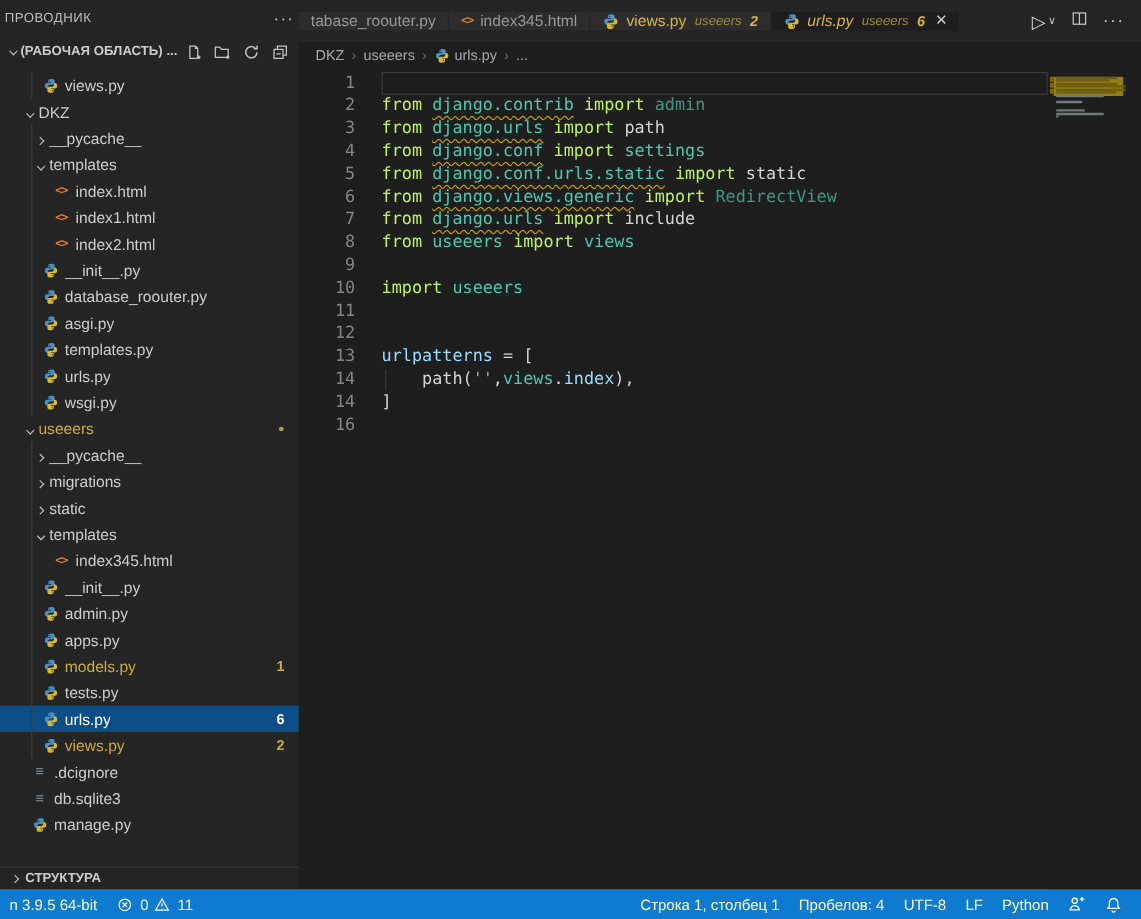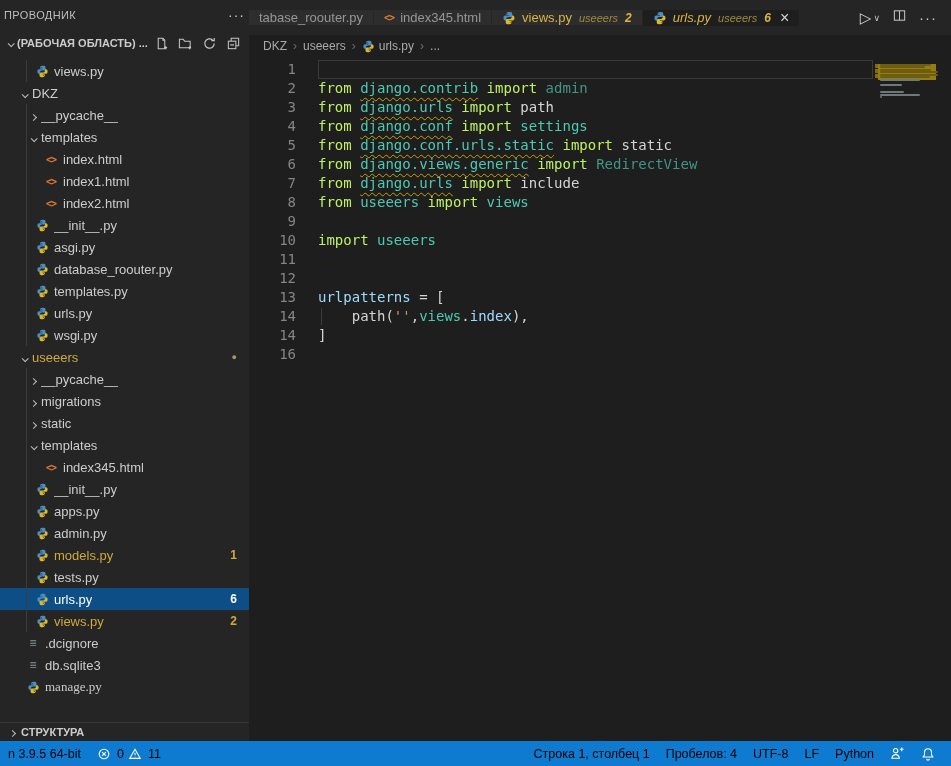--- a/index.html
+++ b/index.html
@@ -74,21 +74,21 @@
   .sq { text-decoration:underline wavy #c8a000 1px; text-underline-offset:4px; }
   .iguide-code { position:absolute; left:3px; top:1px; bottom:1px; width:1px; background:#3c3c3c; }
 
   
   .minimap { width:76px; flex-shrink:0; position:relative; background:#1e1e1e; cursor:pointer; }
   .mm-bar { position:absolute; height:2px; border-radius:1px; }
   .mm-warnblock { position:absolute; background:#a08812; opacity:.9; }
   .mm-tick { position:absolute; left:0; width:3px; height:2px; background:#8a6d00; }
 
   
-  .statusbar { height:25px; background:#0e7ad0; color:#000000; display:flex; align-items:center; font-size:12.5px; flex-shrink:0; padding:0 8px 0 0; }
+  .statusbar { height:25px; background:#0e7ad0; color:#fef9c3; display:flex; align-items:center; font-size:12.5px; flex-shrink:0; padding:0 8px 0 0; }
   .sb-left, .sb-right { display:flex; align-items:center; height:100%; }
   .sb-right { margin-left:auto; }
   .sb-item { display:flex; align-items:center; gap:4px; padding:0 8px; height:100%; cursor:pointer; white-space:nowrap; }
   .sb-item svg { display:block; }
   .sb-num { margin-left:2px; }
 </style>
 </head>
 <body>
 
 <div class="app">
@@ -188,31 +188,31 @@
             <span class="lbl">__init__.py</span>
           </div>
           <div class="trow" style="padding-left: 35px;">
             <span class="iguide"></span>
             <span class="ico">
               <svg width="13" height="13" viewBox="0 0 16 16">
                 <path fill="#4a8fc4" d="M7.9 1c-2.1 0-2.7 1-2.7 2v1.6h2.9v.6H3.7C2.6 5.2 1.7 6.1 1.7 8s.9 2.9 2 2.9h1.2V9.2c0-1.2 1-2.3 2.3-2.3h2.7c1 0 1.8-.8 1.8-1.8V3c0-1-.8-2-2.1-2H7.9zM6.6 2.6a.55.55 0 1 1 0 1.1.55.55 0 0 1 0-1.1z"></path>
                 <path fill="#d8b830" d="M8.1 15c2.1 0 2.7-1 2.7-2v-1.6H7.9v-.6h4.4c1.1 0 2-.9 2-2.8s-.9-2.9-2-2.9h-1.2v1.7c0 1.2-1 2.3-2.3 2.3H6.1c-1 0-1.8.8-1.8 1.8V13c0 1 .8 2 2.1 2h1.7zm1.3-1.6a.55.55 0 1 1 0-1.1.55.55 0 0 1 0 1.1z"></path>
               </svg>
             </span>
+            <span class="lbl">database_roouter.py</span>
+          </div>
+          <div class="trow" style="padding-left: 35px;">
+            <span class="iguide"></span>
+            <span class="ico">
+              <svg width="13" height="13" viewBox="0 0 16 16">
+                <path fill="#4a8fc4" d="M7.9 1c-2.1 0-2.7 1-2.7 2v1.6h2.9v.6H3.7C2.6 5.2 1.7 6.1 1.7 8s.9 2.9 2 2.9h1.2V9.2c0-1.2 1-2.3 2.3-2.3h2.7c1 0 1.8-.8 1.8-1.8V3c0-1-.8-2-2.1-2H7.9zM6.6 2.6a.55.55 0 1 1 0 1.1.55.55 0 0 1 0-1.1z"></path>
+                <path fill="#d8b830" d="M8.1 15c2.1 0 2.7-1 2.7-2v-1.6H7.9v-.6h4.4c1.1 0 2-.9 2-2.8s-.9-2.9-2-2.9h-1.2v1.7c0 1.2-1 2.3-2.3 2.3H6.1c-1 0-1.8.8-1.8 1.8V13c0 1 .8 2 2.1 2h1.7zm1.3-1.6a.55.55 0 1 1 0-1.1.55.55 0 0 1 0 1.1z"></path>
+              </svg>
+            </span>
             <span class="lbl">asgi.py</span>
-          </div>
-          <div class="trow" style="padding-left: 35px;">
-            <span class="iguide"></span>
-            <span class="ico">
-              <svg width="13" height="13" viewBox="0 0 16 16">
-                <path fill="#4a8fc4" d="M7.9 1c-2.1 0-2.7 1-2.7 2v1.6h2.9v.6H3.7C2.6 5.2 1.7 6.1 1.7 8s.9 2.9 2 2.9h1.2V9.2c0-1.2 1-2.3 2.3-2.3h2.7c1 0 1.8-.8 1.8-1.8V3c0-1-.8-2-2.1-2H7.9zM6.6 2.6a.55.55 0 1 1 0 1.1.55.55 0 0 1 0-1.1z"></path>
-                <path fill="#d8b830" d="M8.1 15c2.1 0 2.7-1 2.7-2v-1.6H7.9v-.6h4.4c1.1 0 2-.9 2-2.8s-.9-2.9-2-2.9h-1.2v1.7c0 1.2-1 2.3-2.3 2.3H6.1c-1 0-1.8.8-1.8 1.8V13c0 1 .8 2 2.1 2h1.7zm1.3-1.6a.55.55 0 1 1 0-1.1.55.55 0 0 1 0 1.1z"></path>
-              </svg>
-            </span>
-            <span class="lbl">database_roouter.py</span>
           </div>
           <div class="trow" style="padding-left: 35px;">
             <span class="iguide"></span>
             <span class="ico">
               <svg width="13" height="13" viewBox="0 0 16 16">
                 <path fill="#4a8fc4" d="M7.9 1c-2.1 0-2.7 1-2.7 2v1.6h2.9v.6H3.7C2.6 5.2 1.7 6.1 1.7 8s.9 2.9 2 2.9h1.2V9.2c0-1.2 1-2.3 2.3-2.3h2.7c1 0 1.8-.8 1.8-1.8V3c0-1-.8-2-2.1-2H7.9zM6.6 2.6a.55.55 0 1 1 0 1.1.55.55 0 0 1 0-1.1z"></path>
                 <path fill="#d8b830" d="M8.1 15c2.1 0 2.7-1 2.7-2v-1.6H7.9v-.6h4.4c1.1 0 2-.9 2-2.8s-.9-2.9-2-2.9h-1.2v1.7c0 1.2-1 2.3-2.3 2.3H6.1c-1 0-1.8.8-1.8 1.8V13c0 1 .8 2 2.1 2h1.7zm1.3-1.6a.55.55 0 1 1 0-1.1.55.55 0 0 1 0 1.1z"></path>
               </svg>
             </span>
             <span class="lbl">templates.py</span>
@@ -280,31 +280,31 @@
             <span class="lbl">__init__.py</span>
           </div>
           <div class="trow" style="padding-left: 35px;">
             <span class="iguide"></span>
             <span class="ico">
               <svg width="13" height="13" viewBox="0 0 16 16">
                 <path fill="#4a8fc4" d="M7.9 1c-2.1 0-2.7 1-2.7 2v1.6h2.9v.6H3.7C2.6 5.2 1.7 6.1 1.7 8s.9 2.9 2 2.9h1.2V9.2c0-1.2 1-2.3 2.3-2.3h2.7c1 0 1.8-.8 1.8-1.8V3c0-1-.8-2-2.1-2H7.9zM6.6 2.6a.55.55 0 1 1 0 1.1.55.55 0 0 1 0-1.1z"></path>
                 <path fill="#d8b830" d="M8.1 15c2.1 0 2.7-1 2.7-2v-1.6H7.9v-.6h4.4c1.1 0 2-.9 2-2.8s-.9-2.9-2-2.9h-1.2v1.7c0 1.2-1 2.3-2.3 2.3H6.1c-1 0-1.8.8-1.8 1.8V13c0 1 .8 2 2.1 2h1.7zm1.3-1.6a.55.55 0 1 1 0-1.1.55.55 0 0 1 0 1.1z"></path>
               </svg>
             </span>
+            <span class="lbl">admin.py</span>
+          </div>
+          <div class="trow" style="padding-left: 35px;">
+            <span class="iguide"></span>
+            <span class="ico">
+              <svg width="13" height="13" viewBox="0 0 16 16">
+                <path fill="#4a8fc4" d="M7.9 1c-2.1 0-2.7 1-2.7 2v1.6h2.9v.6H3.7C2.6 5.2 1.7 6.1 1.7 8s.9 2.9 2 2.9h1.2V9.2c0-1.2 1-2.3 2.3-2.3h2.7c1 0 1.8-.8 1.8-1.8V3c0-1-.8-2-2.1-2H7.9zM6.6 2.6a.55.55 0 1 1 0 1.1.55.55 0 0 1 0-1.1z"></path>
+                <path fill="#d8b830" d="M8.1 15c2.1 0 2.7-1 2.7-2v-1.6H7.9v-.6h4.4c1.1 0 2-.9 2-2.8s-.9-2.9-2-2.9h-1.2v1.7c0 1.2-1 2.3-2.3 2.3H6.1c-1 0-1.8.8-1.8 1.8V13c0 1 .8 2 2.1 2h1.7zm1.3-1.6a.55.55 0 1 1 0-1.1.55.55 0 0 1 0 1.1z"></path>
+              </svg>
+            </span>
             <span class="lbl">apps.py</span>
-          </div>
-          <div class="trow" style="padding-left: 35px;">
-            <span class="iguide"></span>
-            <span class="ico">
-              <svg width="13" height="13" viewBox="0 0 16 16">
-                <path fill="#4a8fc4" d="M7.9 1c-2.1 0-2.7 1-2.7 2v1.6h2.9v.6H3.7C2.6 5.2 1.7 6.1 1.7 8s.9 2.9 2 2.9h1.2V9.2c0-1.2 1-2.3 2.3-2.3h2.7c1 0 1.8-.8 1.8-1.8V3c0-1-.8-2-2.1-2H7.9zM6.6 2.6a.55.55 0 1 1 0 1.1.55.55 0 0 1 0-1.1z"></path>
-                <path fill="#d8b830" d="M8.1 15c2.1 0 2.7-1 2.7-2v-1.6H7.9v-.6h4.4c1.1 0 2-.9 2-2.8s-.9-2.9-2-2.9h-1.2v1.7c0 1.2-1 2.3-2.3 2.3H6.1c-1 0-1.8.8-1.8 1.8V13c0 1 .8 2 2.1 2h1.7zm1.3-1.6a.55.55 0 1 1 0-1.1.55.55 0 0 1 0 1.1z"></path>
-              </svg>
-            </span>
-            <span class="lbl">admin.py</span>
           </div>
           <div class="trow warn" style="padding-left: 35px;">
             <span class="iguide"></span>
             <span class="ico">
               <svg width="13" height="13" viewBox="0 0 16 16">
                 <path fill="#4a8fc4" d="M7.9 1c-2.1 0-2.7 1-2.7 2v1.6h2.9v.6H3.7C2.6 5.2 1.7 6.1 1.7 8s.9 2.9 2 2.9h1.2V9.2c0-1.2 1-2.3 2.3-2.3h2.7c1 0 1.8-.8 1.8-1.8V3c0-1-.8-2-2.1-2H7.9zM6.6 2.6a.55.55 0 1 1 0 1.1.55.55 0 0 1 0-1.1z"></path>
                 <path fill="#d8b830" d="M8.1 15c2.1 0 2.7-1 2.7-2v-1.6H7.9v-.6h4.4c1.1 0 2-.9 2-2.8s-.9-2.9-2-2.9h-1.2v1.7c0 1.2-1 2.3-2.3 2.3H6.1c-1 0-1.8.8-1.8 1.8V13c0 1 .8 2 2.1 2h1.7zm1.3-1.6a.55.55 0 1 1 0-1.1.55.55 0 0 1 0 1.1z"></path>
               </svg>
             </span>
             <span class="lbl">models.py</span>
@@ -347,21 +347,21 @@
               <span class="file-ico">≡</span>
             </span>
             <span class="lbl">.dcignore</span>
           </div>
           <div class="trow" style="padding-left: 26px;">
             <span class="ico">
               <span class="file-ico">≡</span>
             </span>
             <span class="lbl">db.sqlite3</span>
           </div>
-          <div class="trow" style="padding-left: 26px; font-family: Liberation Serif, serif;">
+          <div class="trow" style="padding-left: 26px;">
             <span class="ico">
               <svg width="13" height="13" viewBox="0 0 16 16">
                 <path fill="#4a8fc4" d="M7.9 1c-2.1 0-2.7 1-2.7 2v1.6h2.9v.6H3.7C2.6 5.2 1.7 6.1 1.7 8s.9 2.9 2 2.9h1.2V9.2c0-1.2 1-2.3 2.3-2.3h2.7c1 0 1.8-.8 1.8-1.8V3c0-1-.8-2-2.1-2H7.9zM6.6 2.6a.55.55 0 1 1 0 1.1.55.55 0 0 1 0-1.1z"></path>
                 <path fill="#d8b830" d="M8.1 15c2.1 0 2.7-1 2.7-2v-1.6H7.9v-.6h4.4c1.1 0 2-.9 2-2.8s-.9-2.9-2-2.9h-1.2v1.7c0 1.2-1 2.3-2.3 2.3H6.1c-1 0-1.8.8-1.8 1.8V13c0 1 .8 2 2.1 2h1.7zm1.3-1.6a.55.55 0 1 1 0-1.1.55.55 0 0 1 0 1.1z"></path>
               </svg>
             </span>
             <span class="lbl">manage.py</span>
           </div>
         </div>
       <div class="outline-head">

